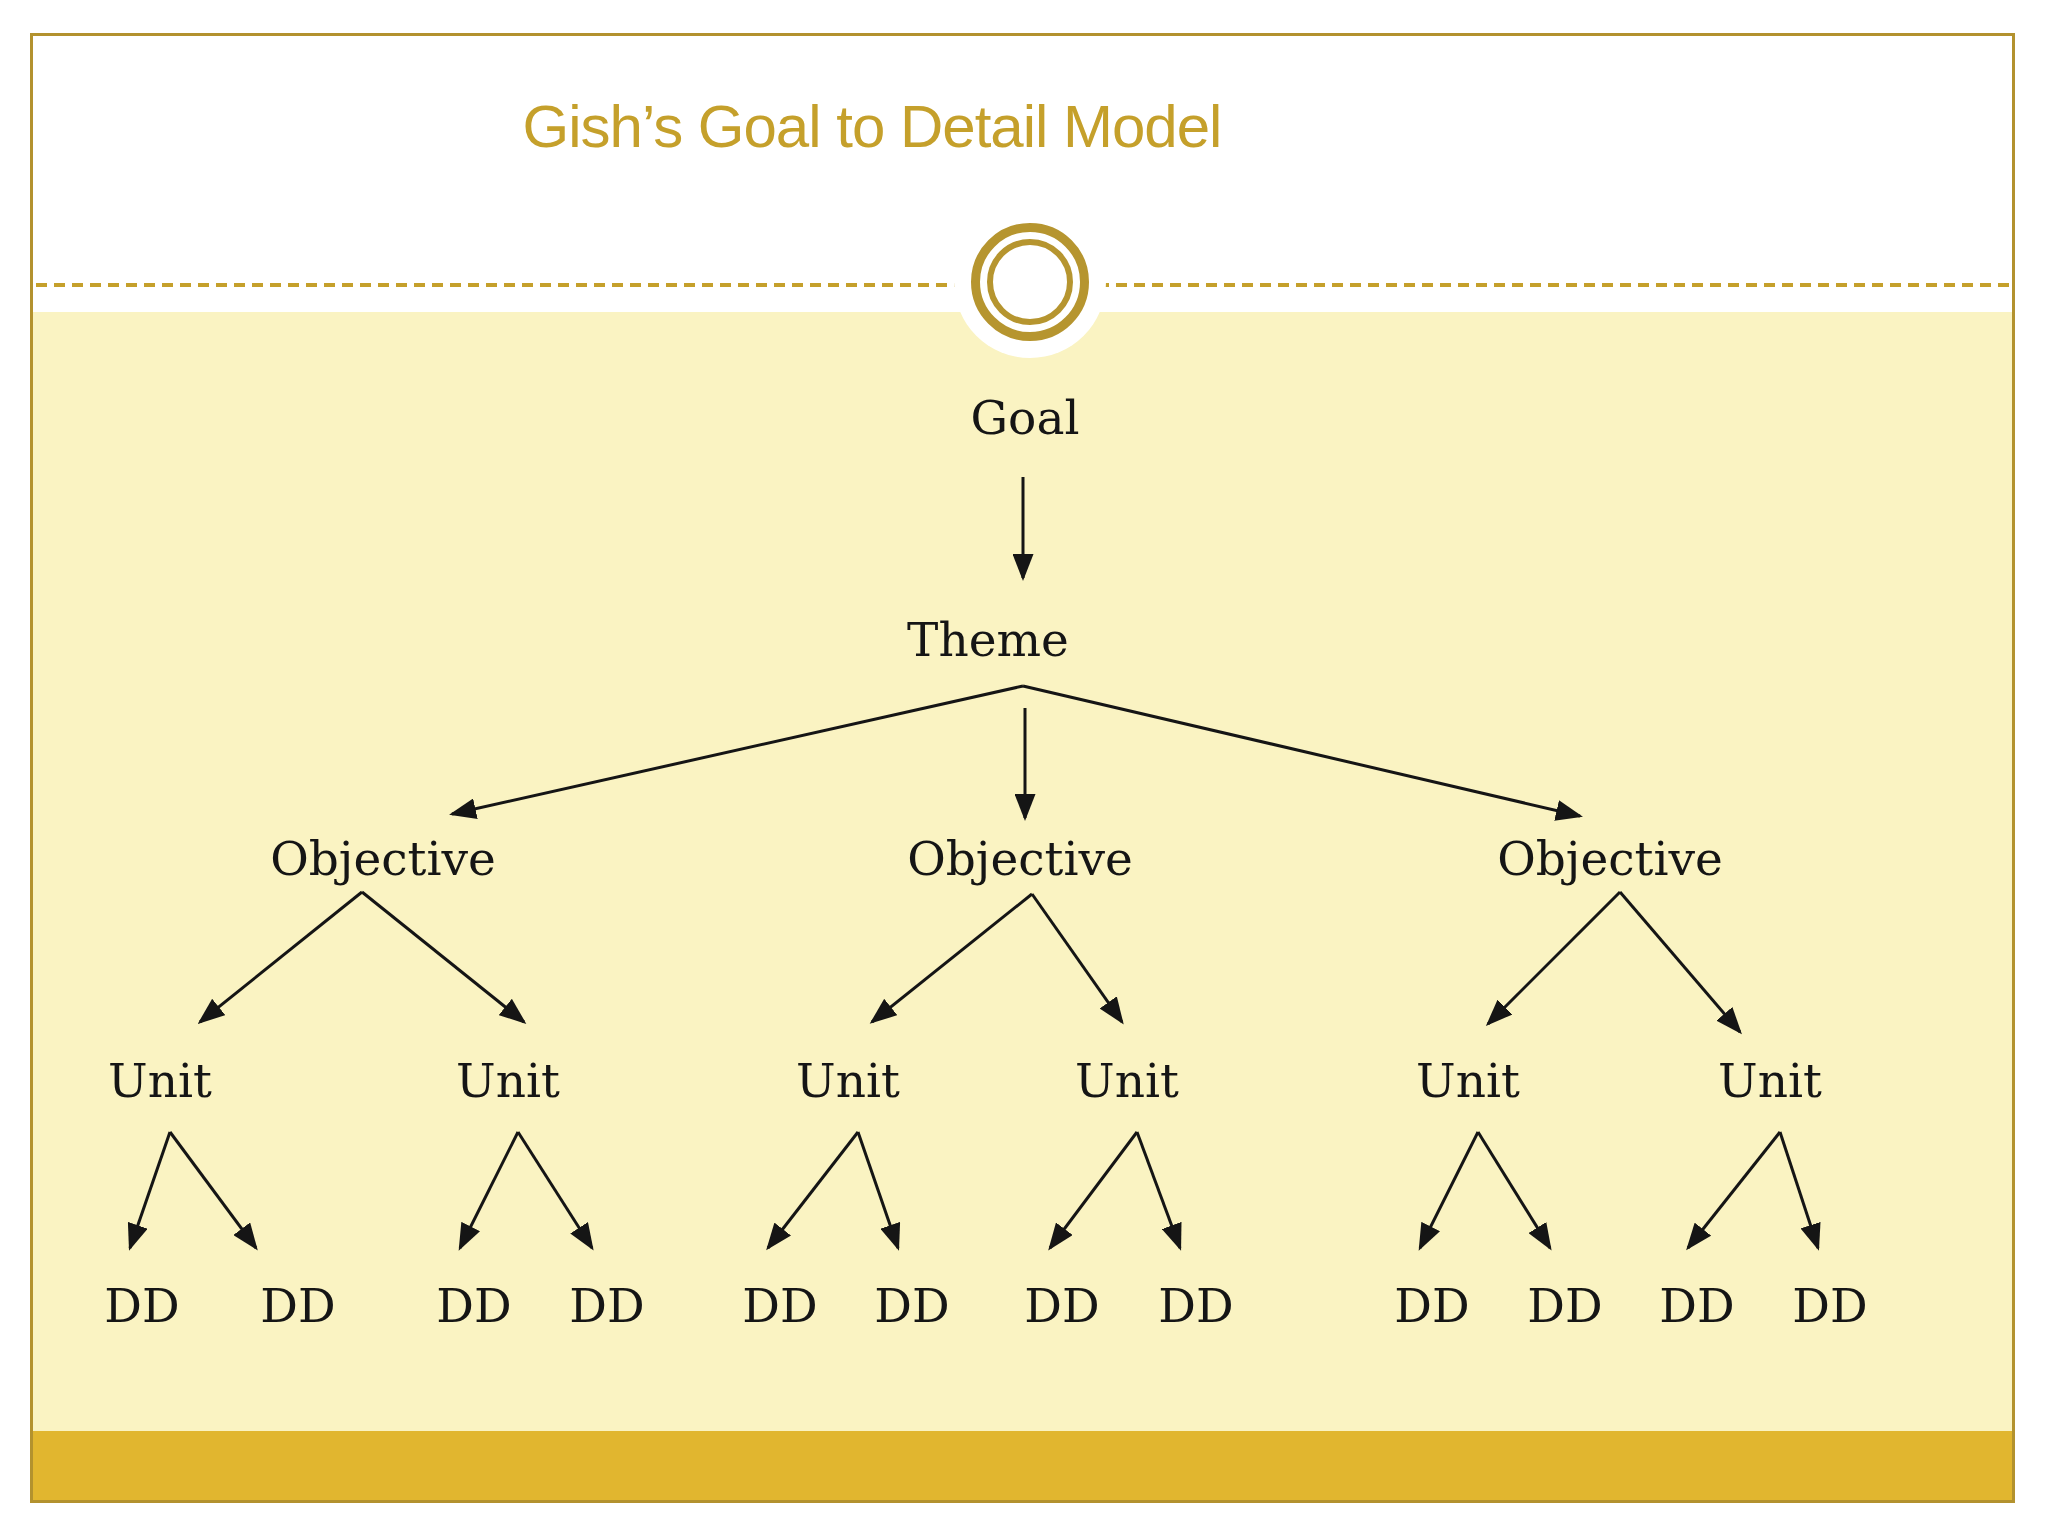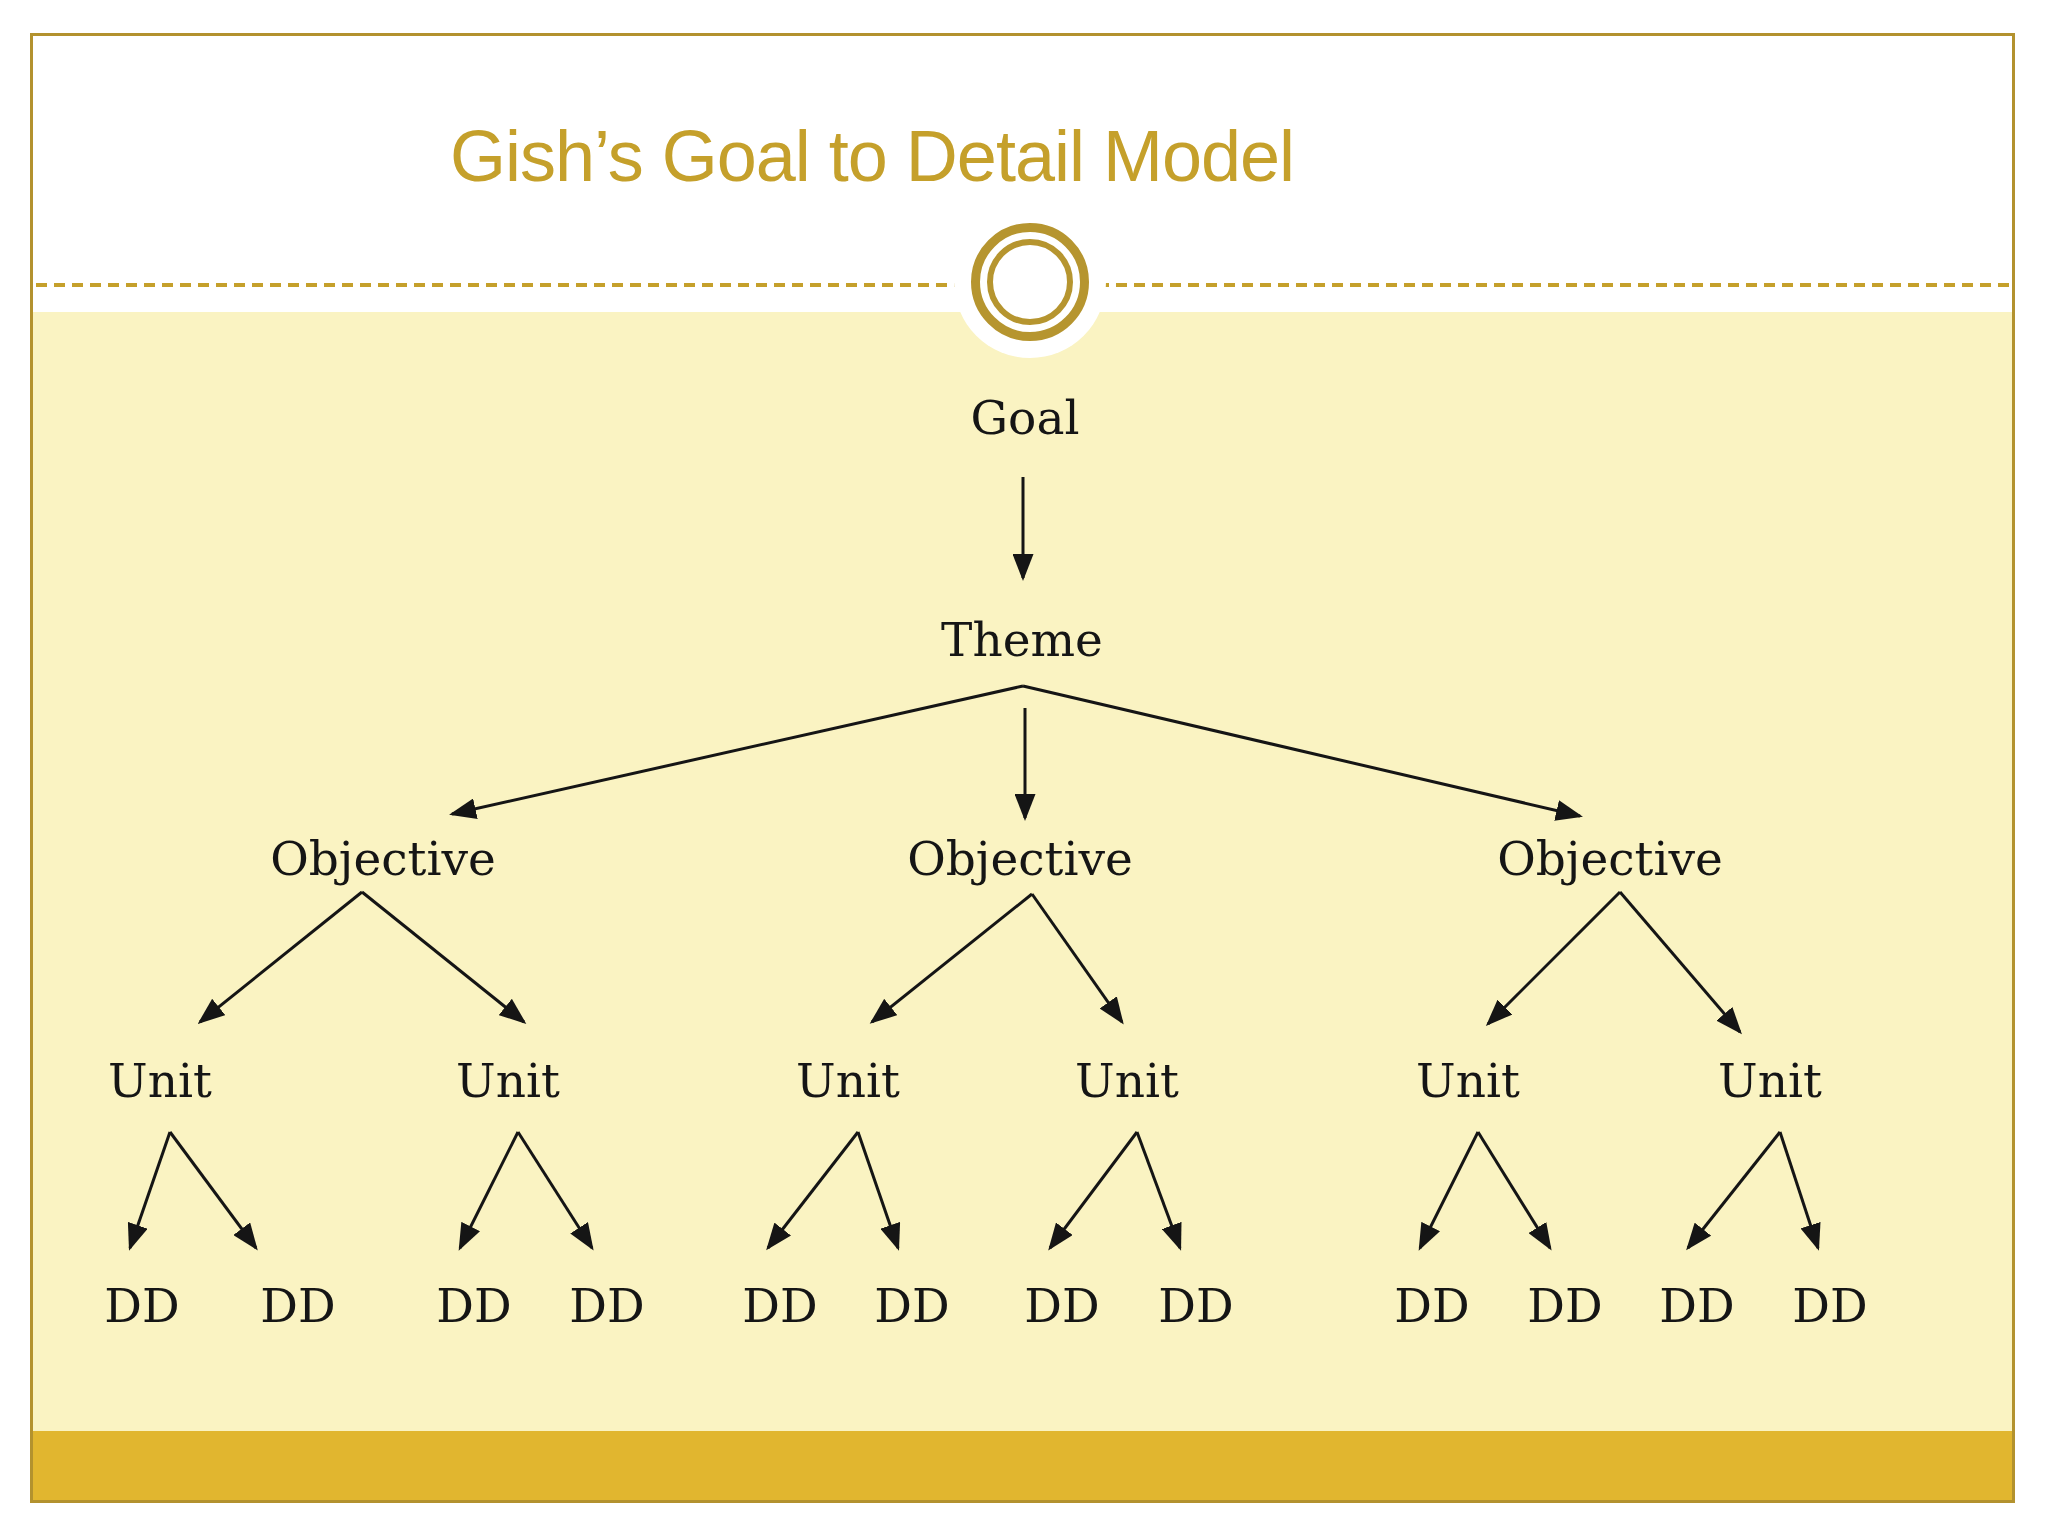--- a/index.html
+++ b/index.html
@@ -30,21 +30,21 @@
   .ornament-outer{
     position:absolute;left:971px;top:223px;width:118px;height:118px;
     border:9px solid #b6952f;border-radius:50%;box-sizing:border-box;z-index:5;
   }
   .ornament-inner{
     position:absolute;left:987px;top:239px;width:86px;height:86px;
     border:6px solid #b6952f;border-radius:50%;box-sizing:border-box;z-index:6;
   }
   .slide-title{
     position:absolute;left:0;top:92px;width:1744px;text-align:center;
-    font-size:72px;color:#c5a02b;letter-spacing:-1px;z-index:7;white-space:nowrap;margin-top:23px;
+    font-size:60px;color:#c5a02b;letter-spacing:-1px;z-index:7;white-space:nowrap;
   }
   .node{
     position:absolute;transform:translate(-50%,-50%);
     font-family:"DejaVu Serif","Liberation Serif",serif;
     font-size:47px;color:#151515;white-space:nowrap;z-index:10;line-height:1;
   }
   svg.arrows{position:absolute;left:0;top:0;z-index:8;}
   svg.arrows line{stroke:#151515;stroke-width:3;}
 </style>
 </head>
@@ -90,21 +90,21 @@
   <line x1="858" y1="1132" x2="898" y2="1248" marker-end="url(#ah)"></line>
   <line x1="1137" y1="1132" x2="1050" y2="1248" marker-end="url(#ah)"></line>
   <line x1="1137" y1="1132" x2="1180" y2="1248" marker-end="url(#ah)"></line>
   <line x1="1478" y1="1132" x2="1420" y2="1248" marker-end="url(#ah)"></line>
   <line x1="1478" y1="1132" x2="1550" y2="1248" marker-end="url(#ah)"></line>
   <line x1="1780" y1="1132" x2="1688" y2="1248" marker-end="url(#ah)"></line>
   <line x1="1780" y1="1132" x2="1818" y2="1248" marker-end="url(#ah)"></line>
 </svg>
 
 <div class="node" style="left:1025px;top:417px">Goal</div>
-<div class="node" style="left:1022px;top:639px">Theme</div>
+<div class="node" style="left:988px;top:639px">Theme</div>
 
 <div class="node" style="left:383px;top:858px">Objective</div>
 <div class="node" style="left:1020px;top:858px">Objective</div>
 <div class="node" style="left:1610px;top:858px">Objective</div>
 
 <div class="node" style="left:160px;top:1080px">Unit</div>
 <div class="node" style="left:508px;top:1080px">Unit</div>
 <div class="node" style="left:848px;top:1080px">Unit</div>
 <div class="node" style="left:1127px;top:1080px">Unit</div>
 <div class="node" style="left:1468px;top:1080px">Unit</div>

